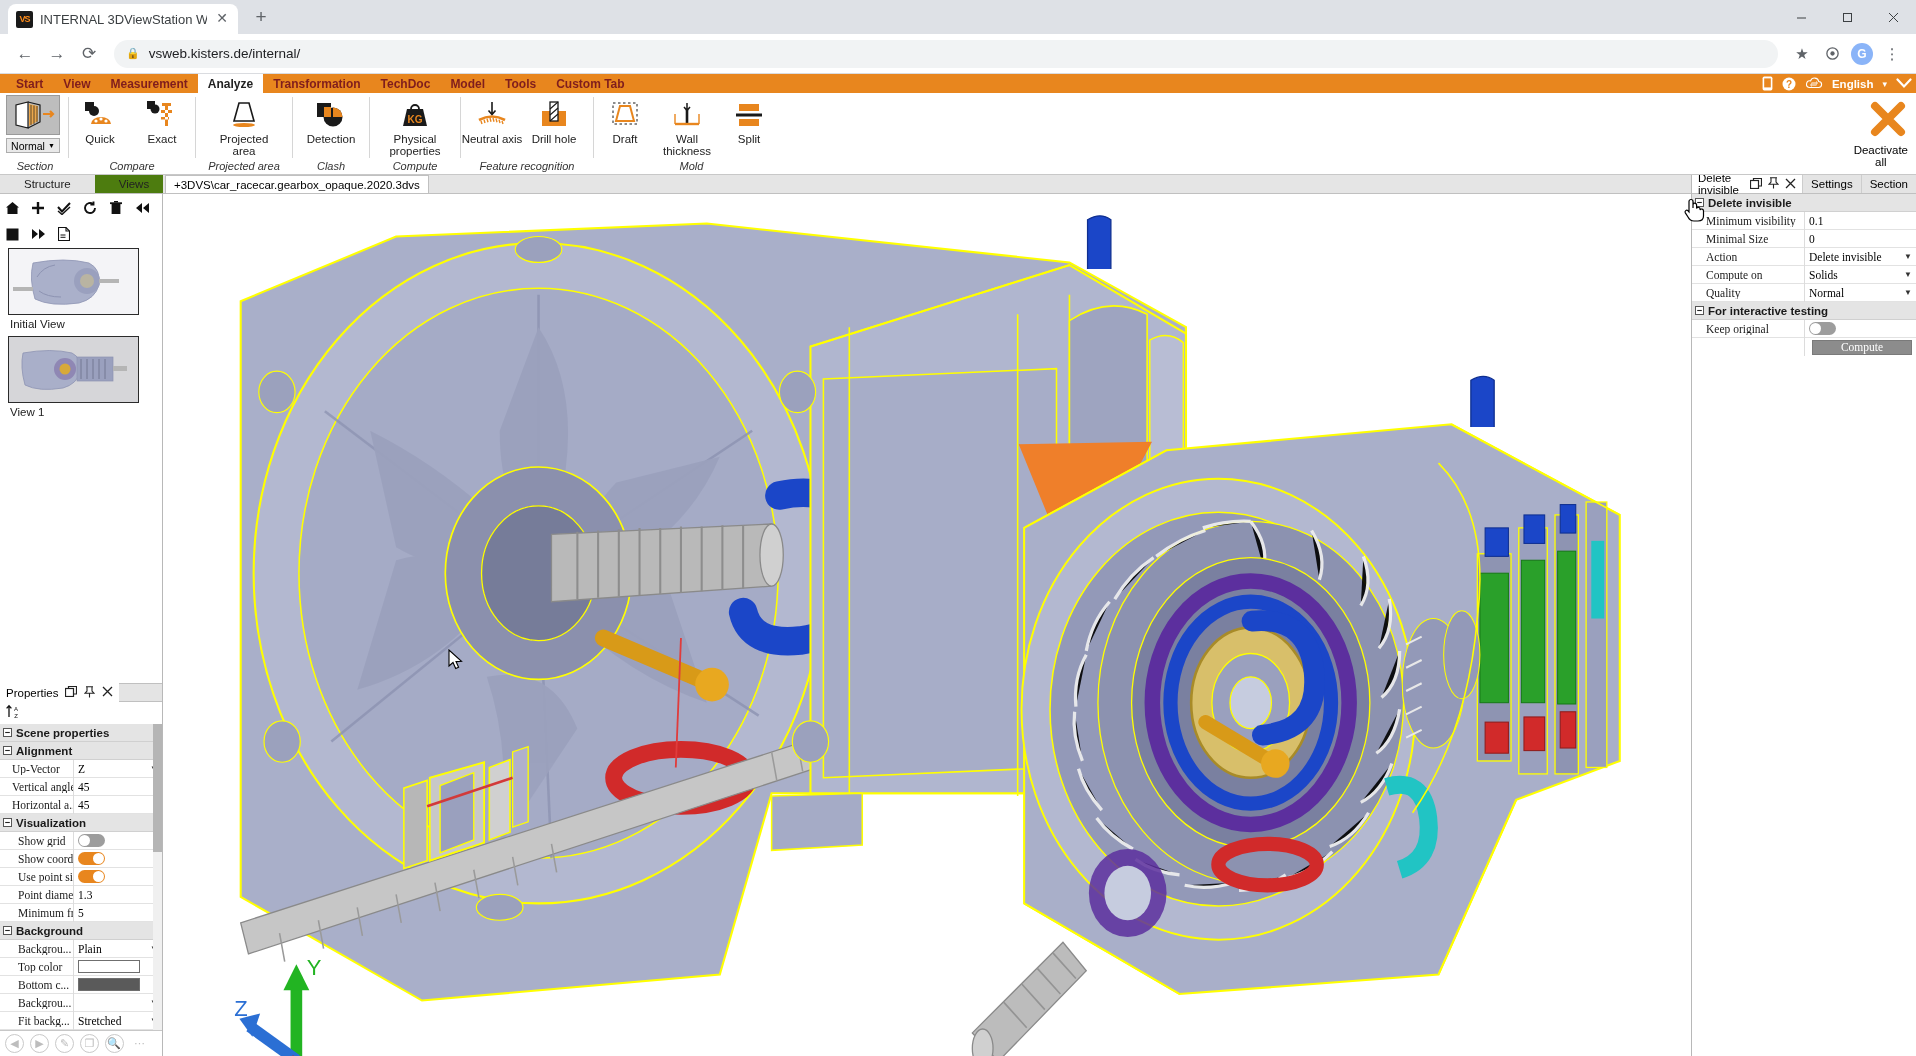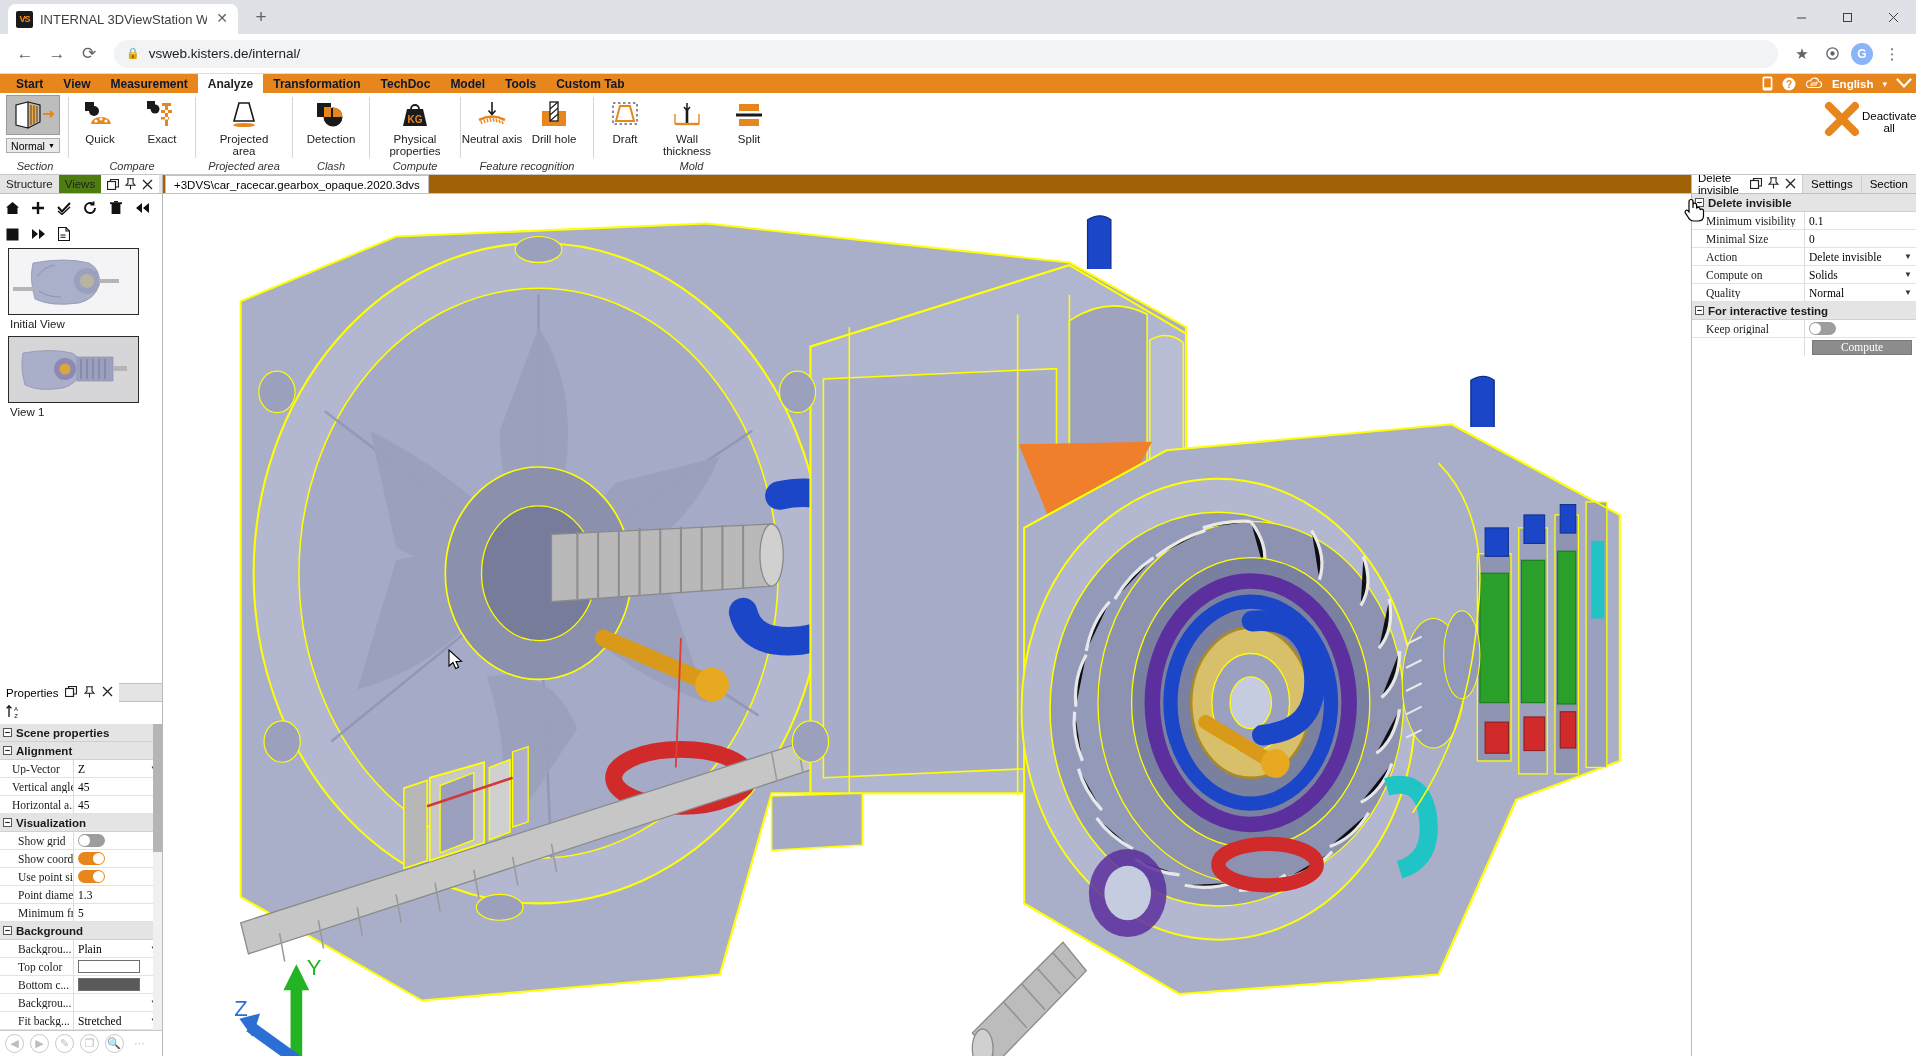--- a/index.html
+++ b/index.html
@@ -55,21 +55,21 @@
   .avatar-circle { width: 22px; height: 22px; border-radius: 50%;
     background: #8ab4f8; color: #fff; font-size: 12px; display: flex;
     align-items: center; justify-content: center; font-weight: bold; }
 
   
   .ribbon-tabs {
     height: 19px; background: #e8861e; display: flex; align-items: stretch;
     padding-left: 6px; position: relative;
   }
   .rtab {
-    padding: 0 10px; display: flex; align-items: center; color: #0f172a;
+    padding: 0 10px; display: flex; align-items: center; color: #7f1d1d;
     font-size: 12px; font-weight: bold; cursor: pointer; white-space: nowrap;
   }
   .rtab.active { background: #fff; color: #222; }
   .ribbon-right { position: absolute; right: 4px; top: 0; height: 19px;
     display: flex; align-items: center; gap: 9px; color: #fff; }
   .ribbon-right .ri { font-size: 12px; cursor: pointer; display: flex; align-items: center; }
   .lang-label { font-size: 11.5px; font-weight: bold; }
 
   .ribbon-body {
     height: 82px; background: #fff; border-bottom: 1px solid #c8c8c8;
@@ -93,33 +93,33 @@
   .section-icon-box {
     width: 54px; height: 40px; background: #bdbdbd; border: 1px solid #9a9a9a;
     display: flex; align-items: center; justify-content: center; margin-top: 2px;
   }
   .section-combo {
     margin-top: 3px; width: 54px; height: 15px; background: #e9e9e9;
     border: 1px solid #adadad; font-size: 10.5px; display: flex;
     align-items: center; justify-content: center; gap: 3px; cursor: pointer;
   }
   .deactivate-group { position: absolute; right: 8px; top: 0; width: 86px;
-    display: flex; flex-direction: row; align-items: center; padding-top: 6px;
+    display: flex; flex-direction: column; align-items: flex-end; padding-top: 6px;
     cursor: pointer; }
   .deactivate-label { font-size: 11.5px; text-align: center; line-height: 12px; margin-top: 2px; }
 
   
   .main { display: flex; height: calc(1056px - 34px - 40px - 19px - 82px); }
 
   
   .left-dock { width: 163px; border-right: 1px solid #b8b8b8; display: flex;
     flex-direction: column; background: #fff; position: relative; }
   .panel-tabstrip { height: 19px; background: #e4e4e4; display: flex;
     align-items: stretch; font-size: 11.5px; border-bottom: 1px solid #c0c0c0; }
-  .ptab { padding: 0 6px; display: flex; align-items: center; cursor: pointer; color: #222; }
+  .ptab { padding: 0 24px; display: flex; align-items: center; cursor: pointer; color: #222; }
   .ptab.active { background: #4d7c0f; }
   .ptab-icons { display: flex; align-items: center; gap: 6px; padding: 0 6px;
     background: #fff; }
   .ptab-icons span { cursor: pointer; font-size: 12px; color: #333; display: flex; }
 
   .views-toolbar { padding: 6px 4px 2px 4px; display: flex; flex-wrap: wrap; gap: 10px; }
   .vt-icon { width: 16px; height: 16px; display: flex; align-items: center;
     justify-content: center; cursor: pointer; color: #111; }
 
   .view-thumb-wrap { padding: 4px 8px 0 8px; }
@@ -167,21 +167,21 @@
 
   .bottom-toolbar { height: 26px; border-top: 1px solid #c7c7c7; display: flex;
     align-items: center; gap: 6px; padding-left: 5px; background: #fff; }
   .bt-ic { width: 19px; height: 19px; border-radius: 50%; border: 1px solid #c9c9c9;
     display: flex; align-items: center; justify-content: center; cursor: pointer;
     color: #bdbdbd; font-size: 11px; }
 
   
   .center { flex: 1; display: flex; flex-direction: column; background: #fff;
     position: relative; min-width: 0; }
-  .doc-tabstrip { height: 19px; background: #a16207; display: flex;
+  .doc-tabstrip { height: 19px; background: #e5e5e5; display: flex;
     align-items: stretch; border-bottom: 1px solid #c0c0c0; }
   .doc-tab { background: #fff; border: 1px solid #c0c0c0; border-bottom: none;
     padding: 0 8px; display: flex; align-items: center; font-size: 11.5px;
     margin-left: 2px; cursor: pointer; }
   .viewport { flex: 1; position: relative; overflow: hidden; background: #fff; }
 
   
   .right-dock { width: 225px; border-left: 1px solid #b8b8b8; background: #fff;
     display: flex; flex-direction: column; }
   .right-tabstrip { height: 19px; background: #e4e4e4; display: flex;

